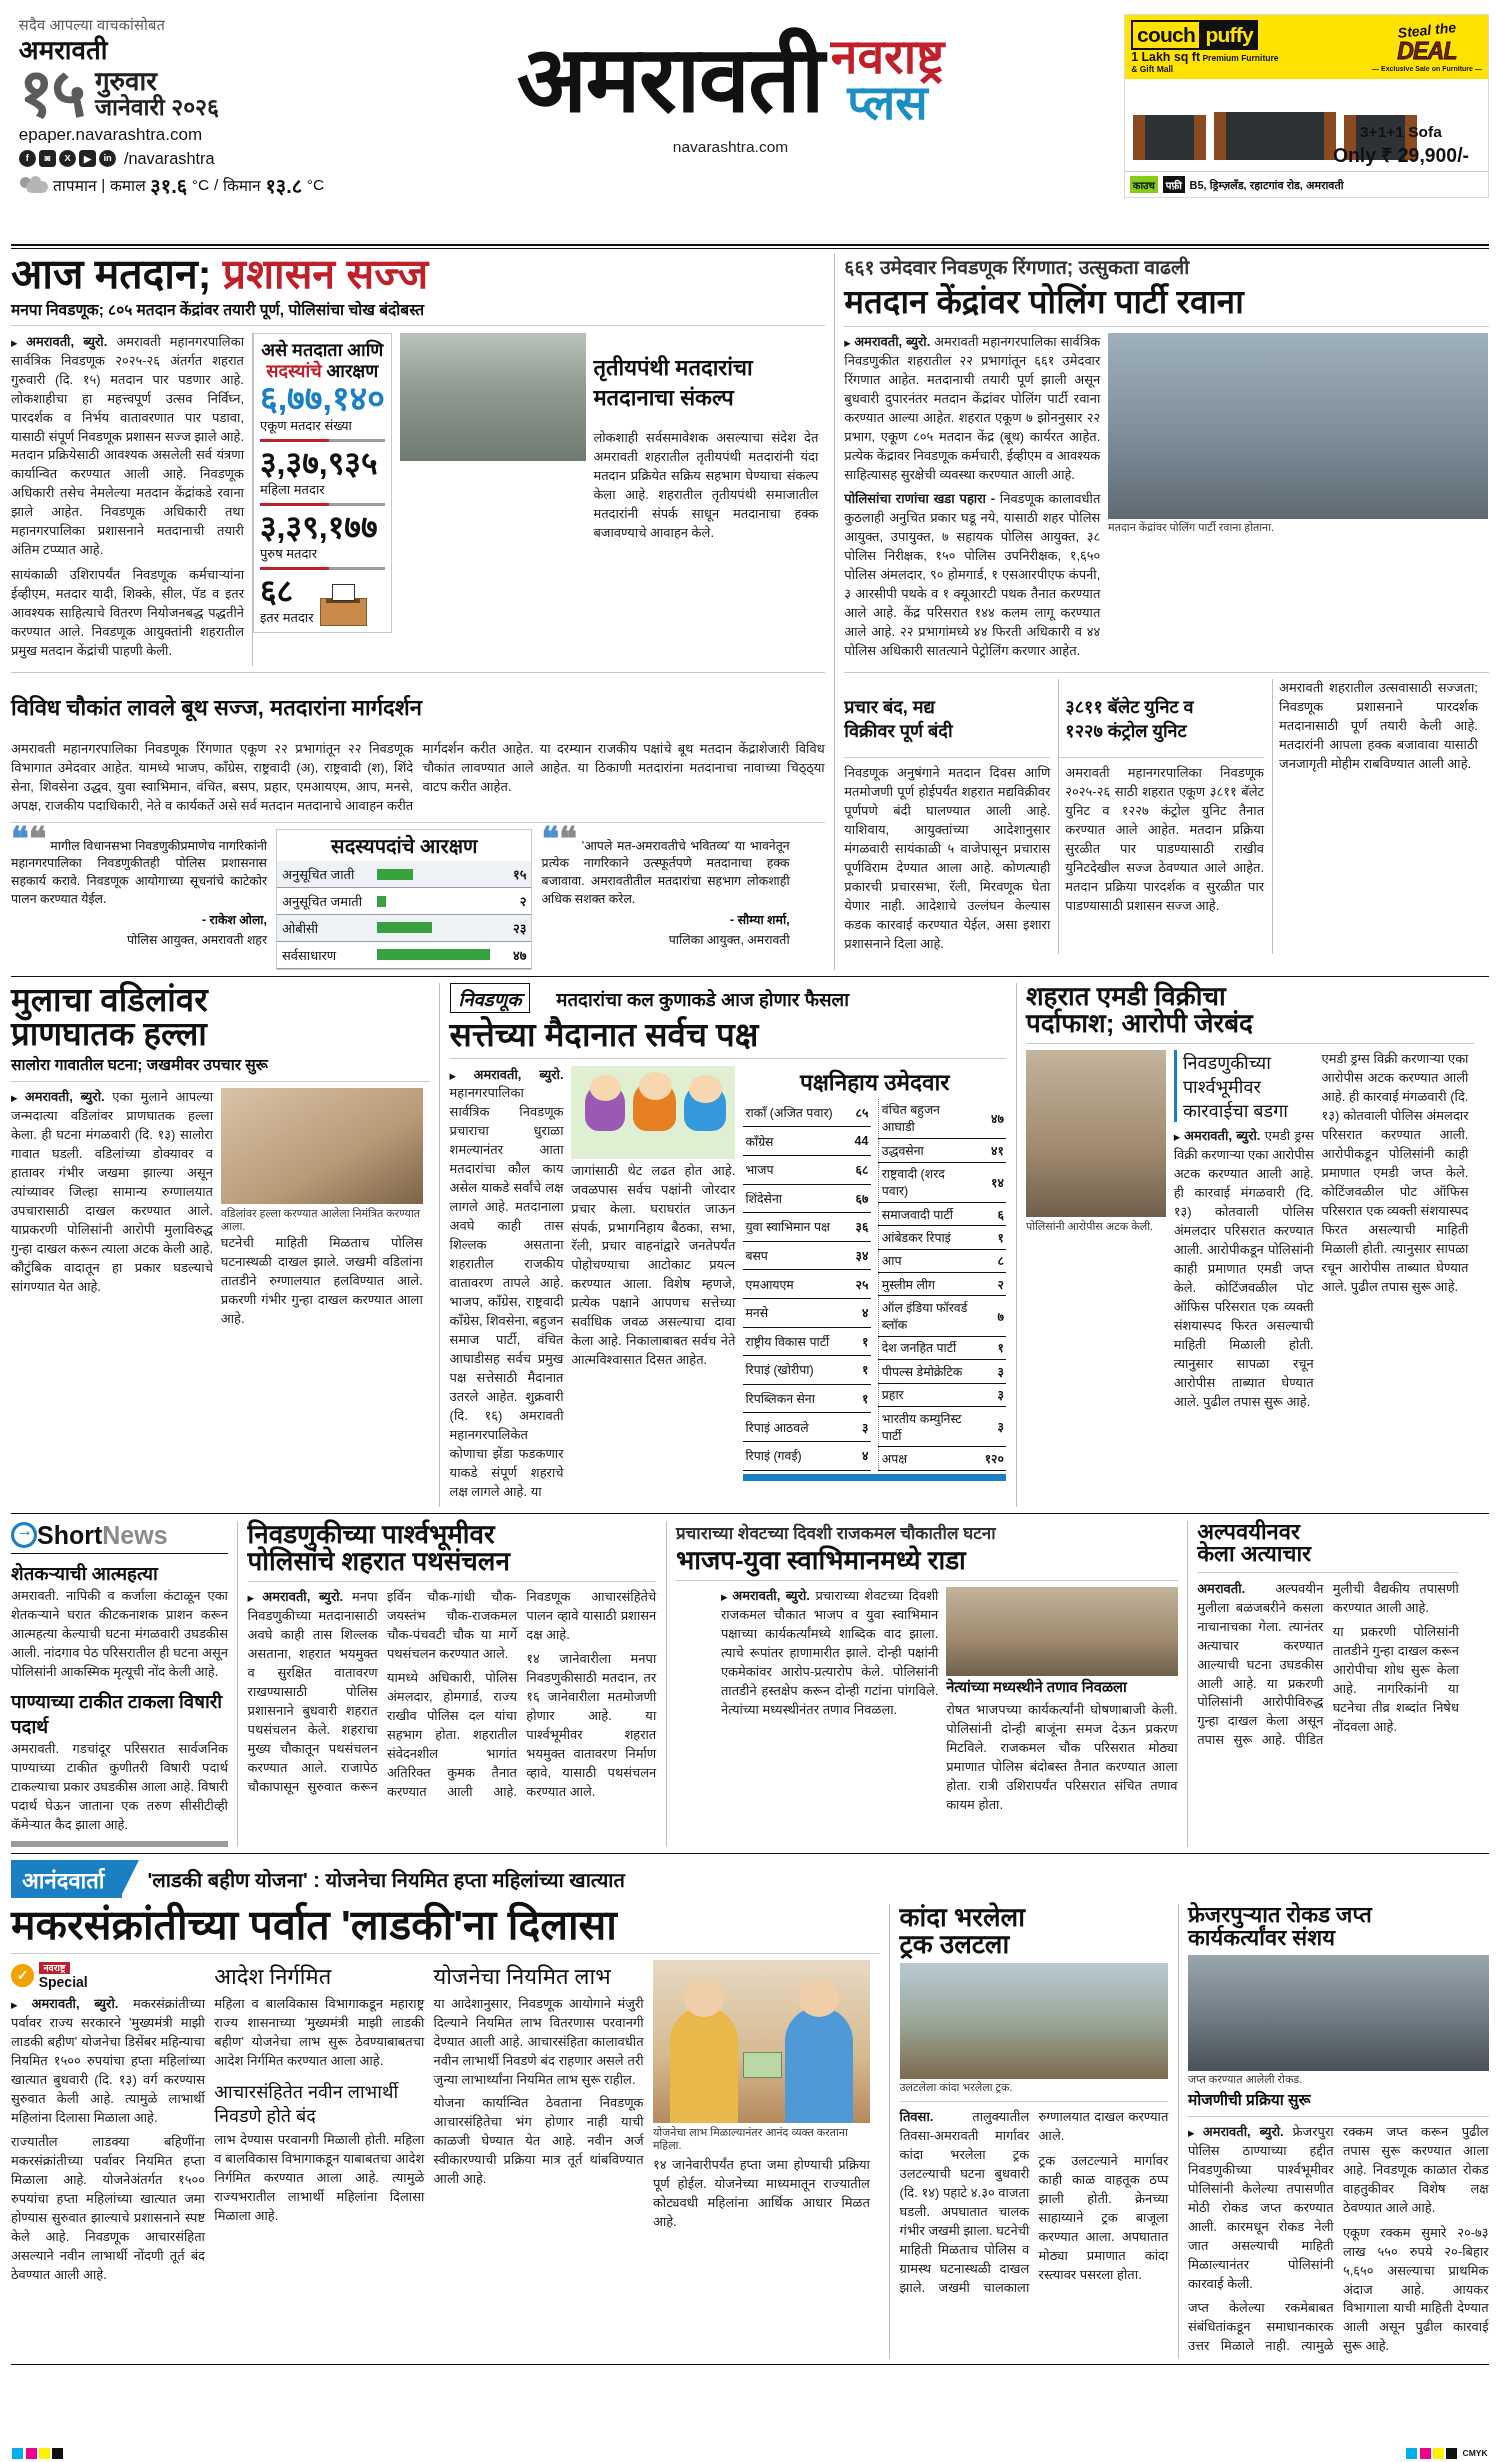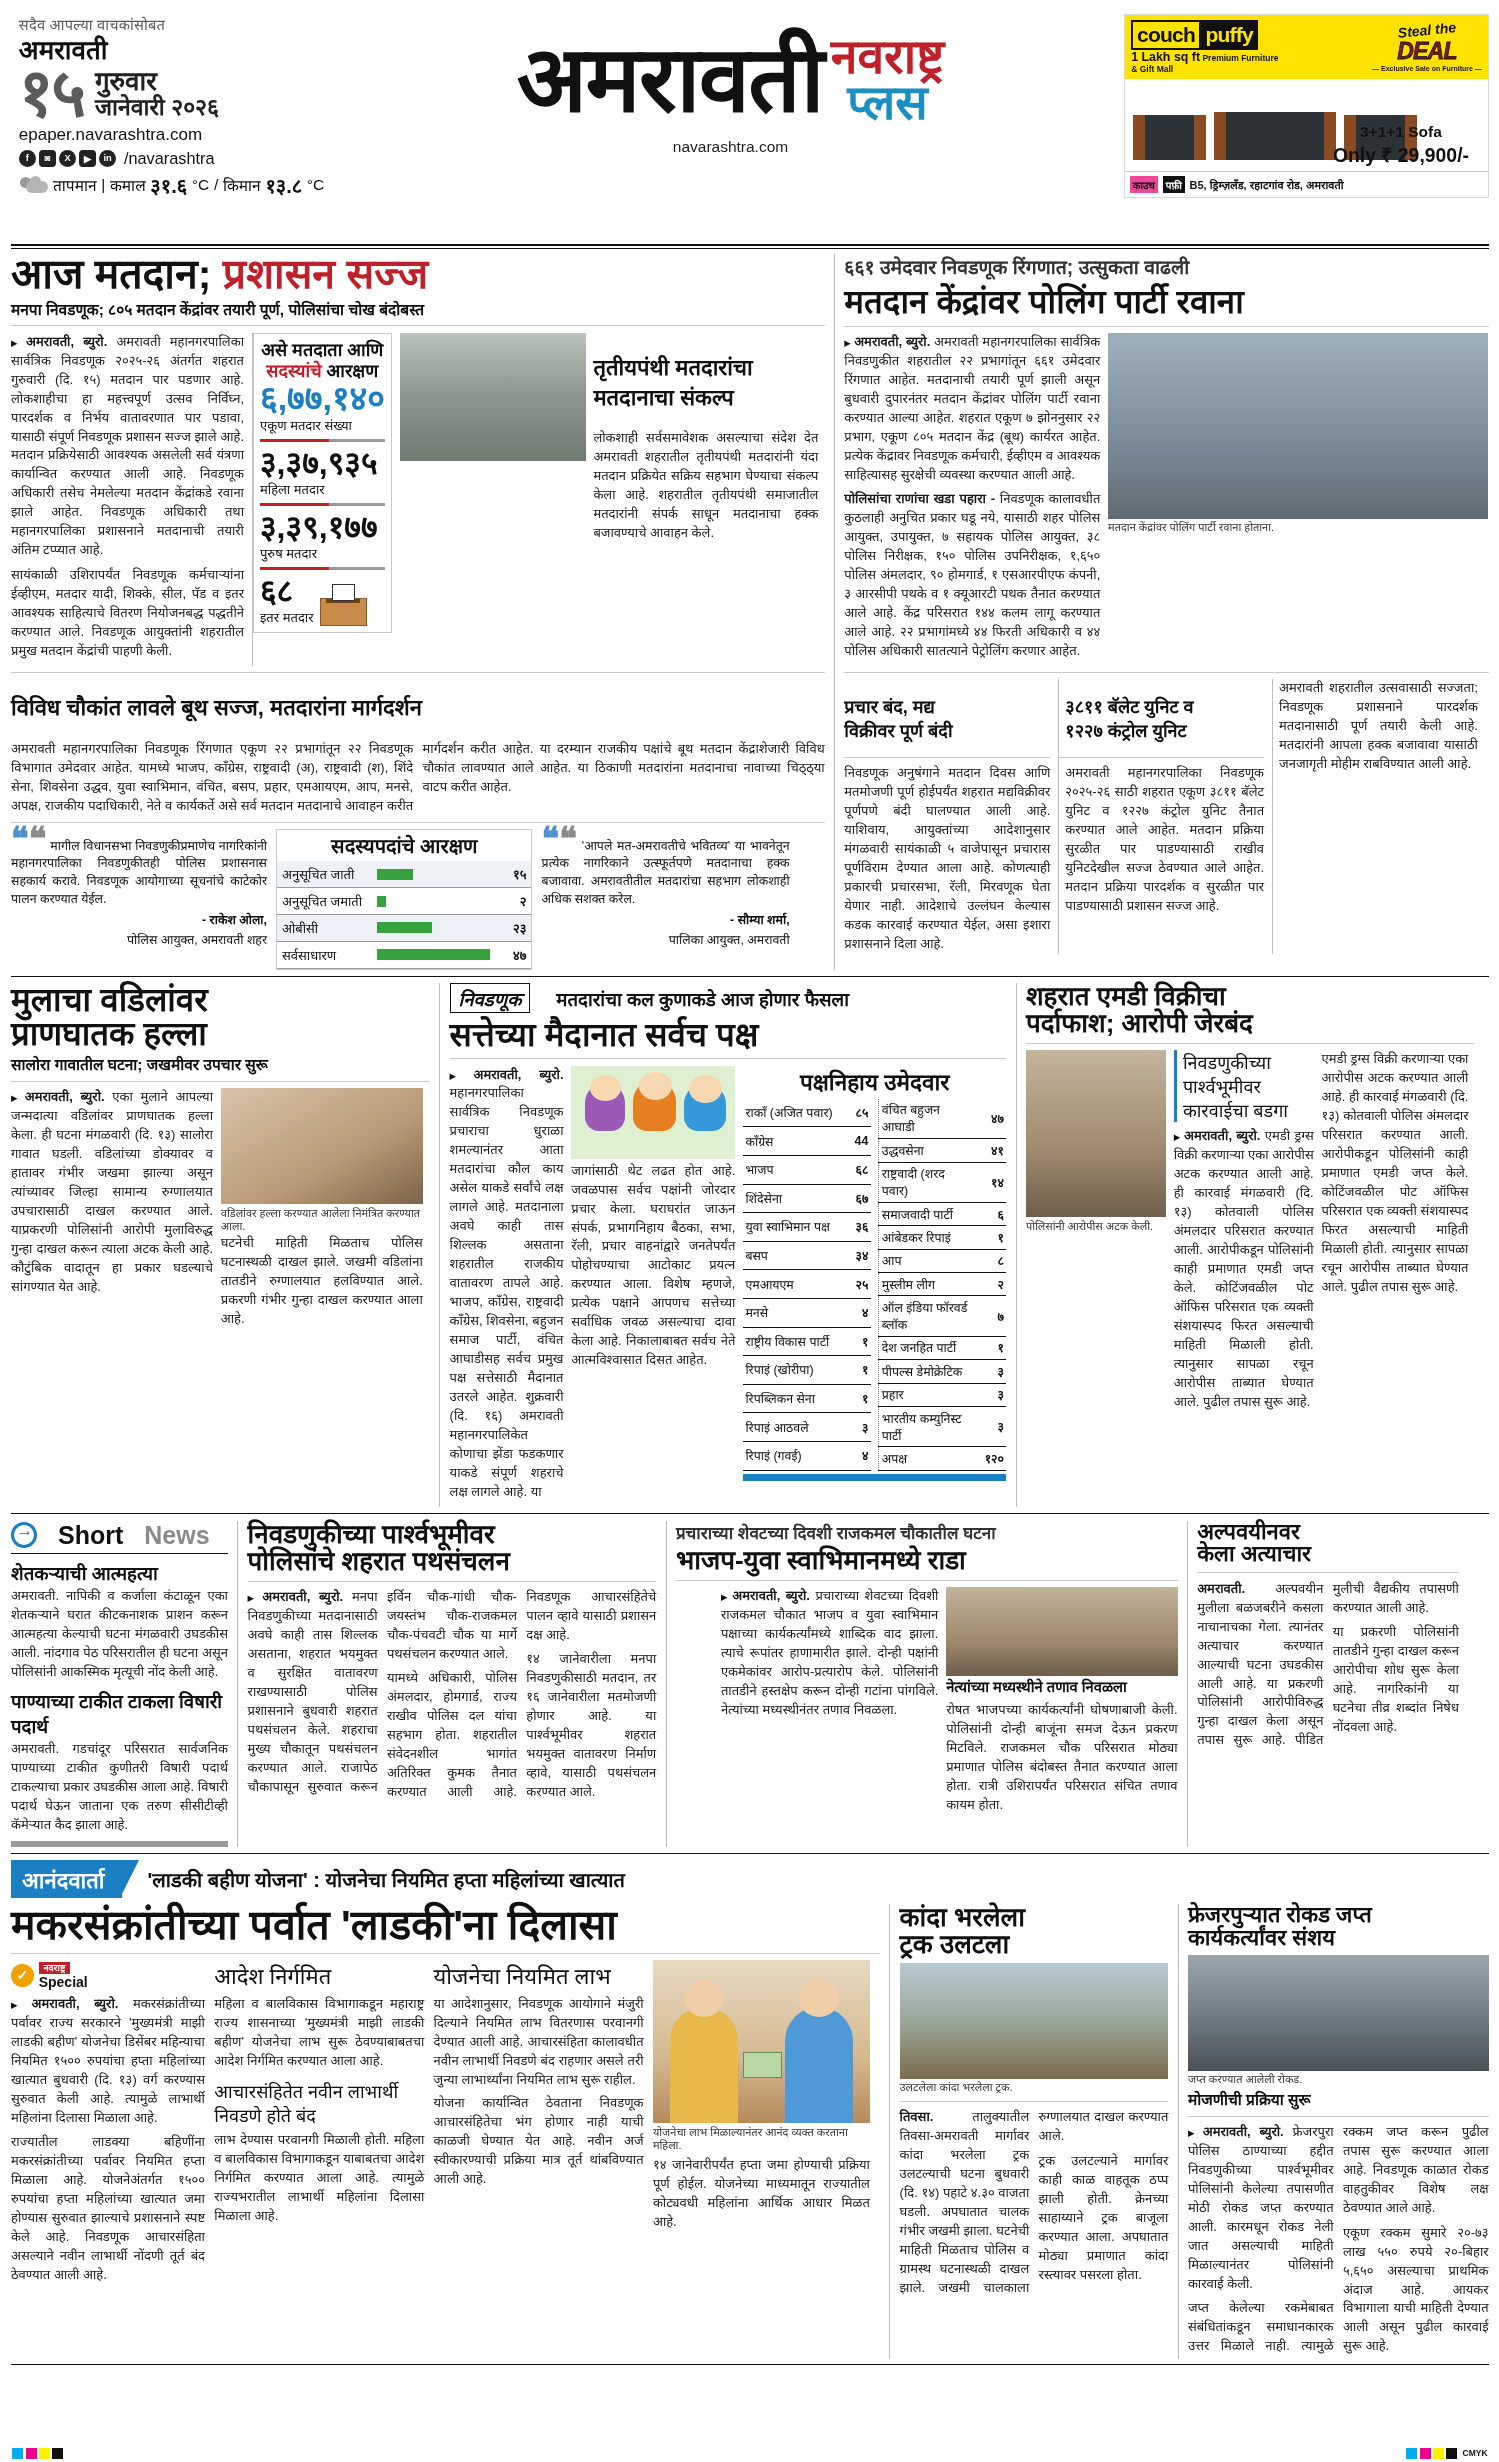--- a/index.html
+++ b/index.html
@@ -65,21 +65,21 @@
   .sofa { position:absolute; bottom:11px; background:#2d3237; border-radius:4.7px; }
   .sofa.l { left:11px; width:67px; height:45px; }
   .sofa.c { left:92px; width:116px; height:48px; }
   .sofa.r { left:222px; width:67px; height:45px; }
   .sofa .arm { position:absolute; bottom:0; width:12.4px; height:100%; background:#8a4a22; }
   .sofa .arm.a1 { left:-3.1px; } .sofa .arm.a2 { right:-3.1px; }
   .ad-price { position:absolute; right:19px; bottom:3.1px; text-align:center; }
   .ad-price .p1 { font-size:15.5px; font-weight:bold; }
   .ad-price .p2 { font-size:19.4px; font-weight:bold; }
   .ad-foot { display:flex; align-items:center; gap:4.7px; padding:3.9px 4.7px; border-top:0.8px solid #ccc; }
-  .ad-kauch { background:#ec4899; font-size:10px; font-weight:bold; padding:1.6px 3.1px; }
+  .ad-kauch { background:#84cc16; font-size:10px; font-weight:bold; padding:1.6px 3.1px; }
   .ad-puffi { background:#111; color:#fff; font-size:10px; font-weight:bold; padding:1.6px 3.1px; }
   .ad-addr { font-size:11px; font-weight:bold; }
 
   .rule-thick { border-top:2.3px solid #111; margin:3.1px 0 0 0; }
   .rule-thin { border-top:0.8px solid #111; margin:1.6px 0 4.7px 0; }
 
   
   .cols { display:flex; gap:9.3px; }
   .col { }
   .sep { border-left:0.8px solid #bdbdbd; }
@@ -158,21 +158,21 @@
   
   .flag { display:inline-block; background:#1b7fc4; color:#fff; font-size:22px; font-weight:bold;
           padding:3.9px 17px 3.9px 11px; position:relative; }
   .flag:after { content:""; position:absolute; right:-17px; top:0; border-left:17px solid #1b7fc4;
           border-top:0 solid transparent; border-bottom:34px solid transparent; }
   .flag-row { display:flex; align-items:center; gap:26px; }
   .flagk { font-size:18.6px; font-weight:bold; }
   .nivadnuk { display:inline-block; background:#fff; border:1.6px solid #111; font-size:18.6px;
           font-weight:bold; padding:1.6px 7.8px; font-style:italic; }
 
-  .shortnews-h { display:flex; align-items:center; gap:21px; border-bottom:1.6px solid #111; padding-bottom:3.1px;}
+  .shortnews-h { display:flex; align-items:center; gap:0; border-bottom:1.6px solid #111; padding-bottom:3.1px;}
   .sn-icon { width:26px; height:26px; border-radius:50%; border:3.1px solid #1b7fc4; position:relative; }
   .sn-icon:before { content:"\2192"; position:absolute; left:2.3px; top:-3.9px; font-size:17px; color:#1b7fc4;
           font-weight:bold; }
   .sn-t1 { font-size:25px; font-weight:bold; }
   .sn-t2 { font-size:25px; font-weight:bold; color:#8b8b8b; }
   .sn-item-h { font-size:18.6px; font-weight:bold; margin:6.2px 0 2.3px; }
   .sn-rule { height:5.4px; background:#9a9a9a; margin-top:6.2px; }
 
   .special-badge { display:flex; align-items:center; gap:4.7px; margin-bottom:4.7px;}
   .sb-check { width:23px;height:23px;border-radius:50%;background:#f2a100;color:#fff;font-size:14px;

